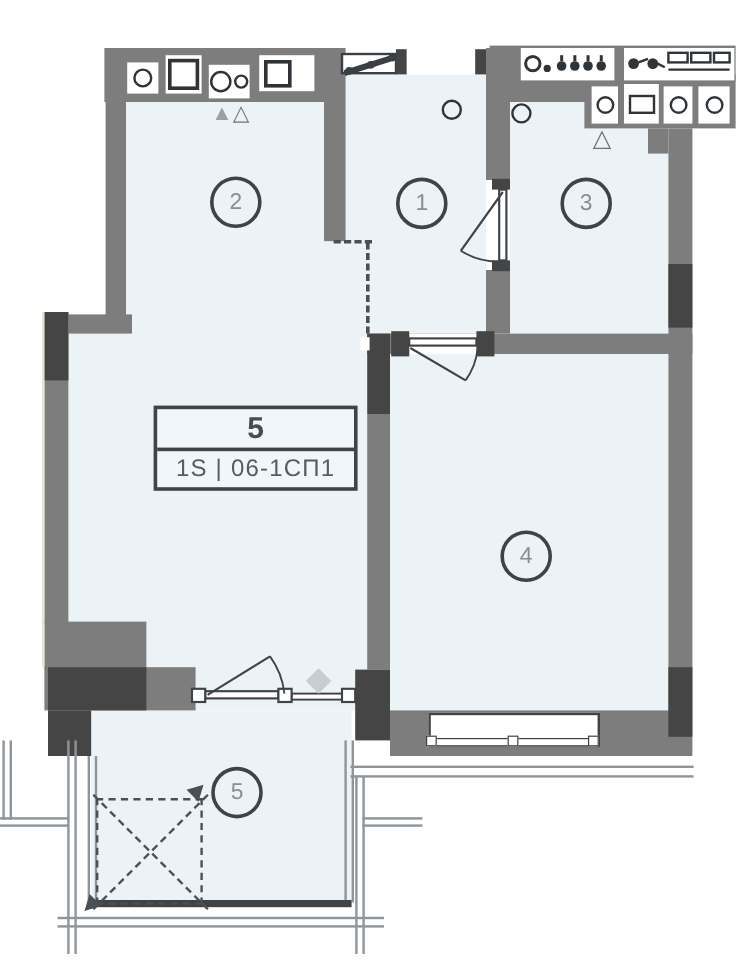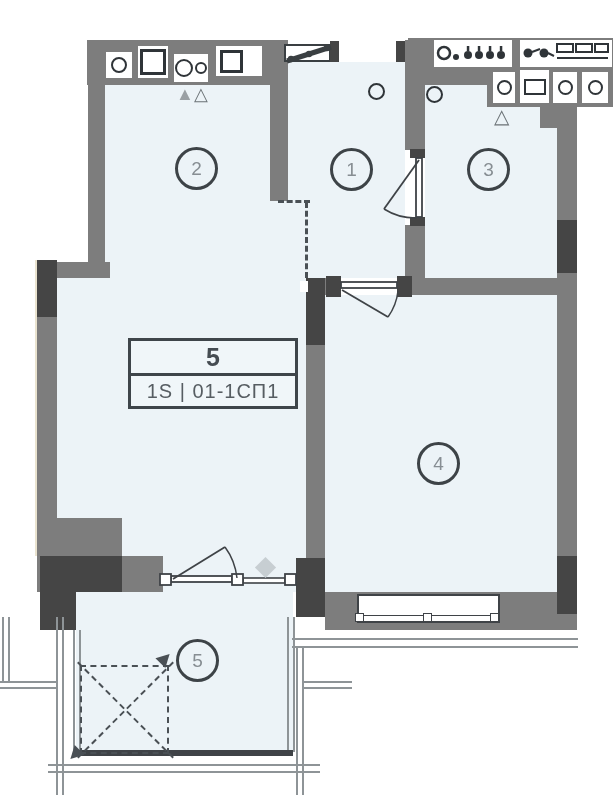--- a/index.html
+++ b/index.html
@@ -232,16 +232,16 @@
   </div>
   <div class="abs marker" style="left:417px;top:442px;">
     <span>4</span>
   </div>
   <div class="abs marker" style="left:176px;top:639px;">
     <span>5</span>
   </div>
 
   <div class="abs badge" style="left:128px;top:338px;width:164px;">
     <div class="r1">5</div>
-    <div class="r2">1S | 01-1СП1</div>
+    <div class="r2">1S | 06-1СП1</div>
   </div>
 
 </div>
 
 </body></html>

